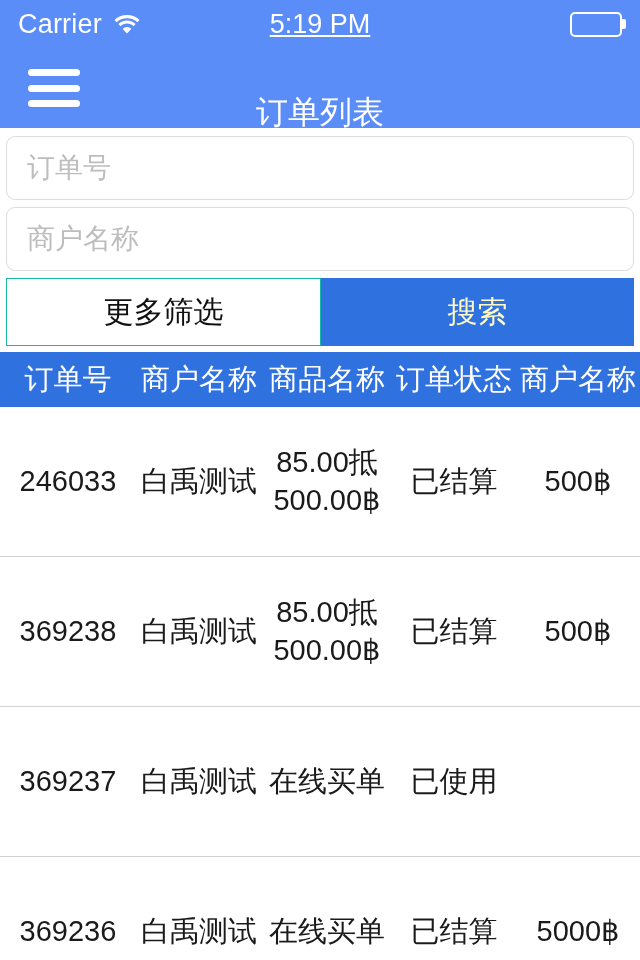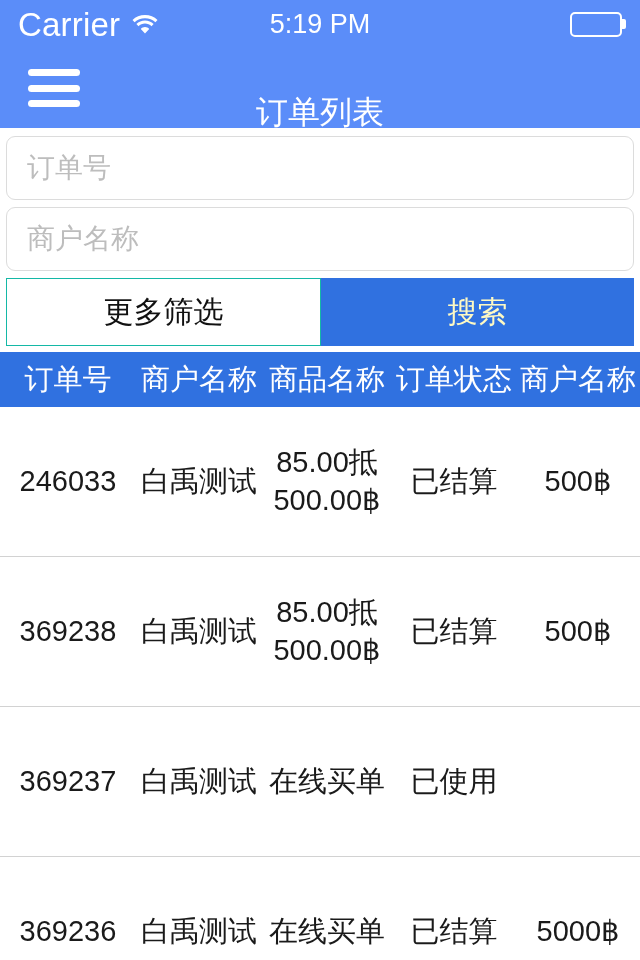--- a/index.html
+++ b/index.html
@@ -31,39 +31,40 @@
     box-sizing: border-box;
     position: relative;
   }
   .status-left {
     display: flex;
     align-items: center;
     gap: 10px;
   }
   .carrier-text {
     color: #ffffff;
-    font-size: 33px;
+    font-size: 27px;
     letter-spacing: 0.2px;
     line-height: 1;
   }
   .wifi-icon {
     display: block;
     width: 30px;
     height: 24px;
   }
   .status-time {
     position: absolute;
     left: 0;
     right: 0;
     text-align: center;
     color: #ffffff;
     font-size: 27px;
     font-weight: 500;
     line-height: 1;
     pointer-events: none;
+    text-decoration: underline;
   }
   .status-right {
     margin-left: auto;
     display: flex;
     align-items: center;
     z-index: 2;
   }
   .battery {
     position: relative;
     width: 52px;

